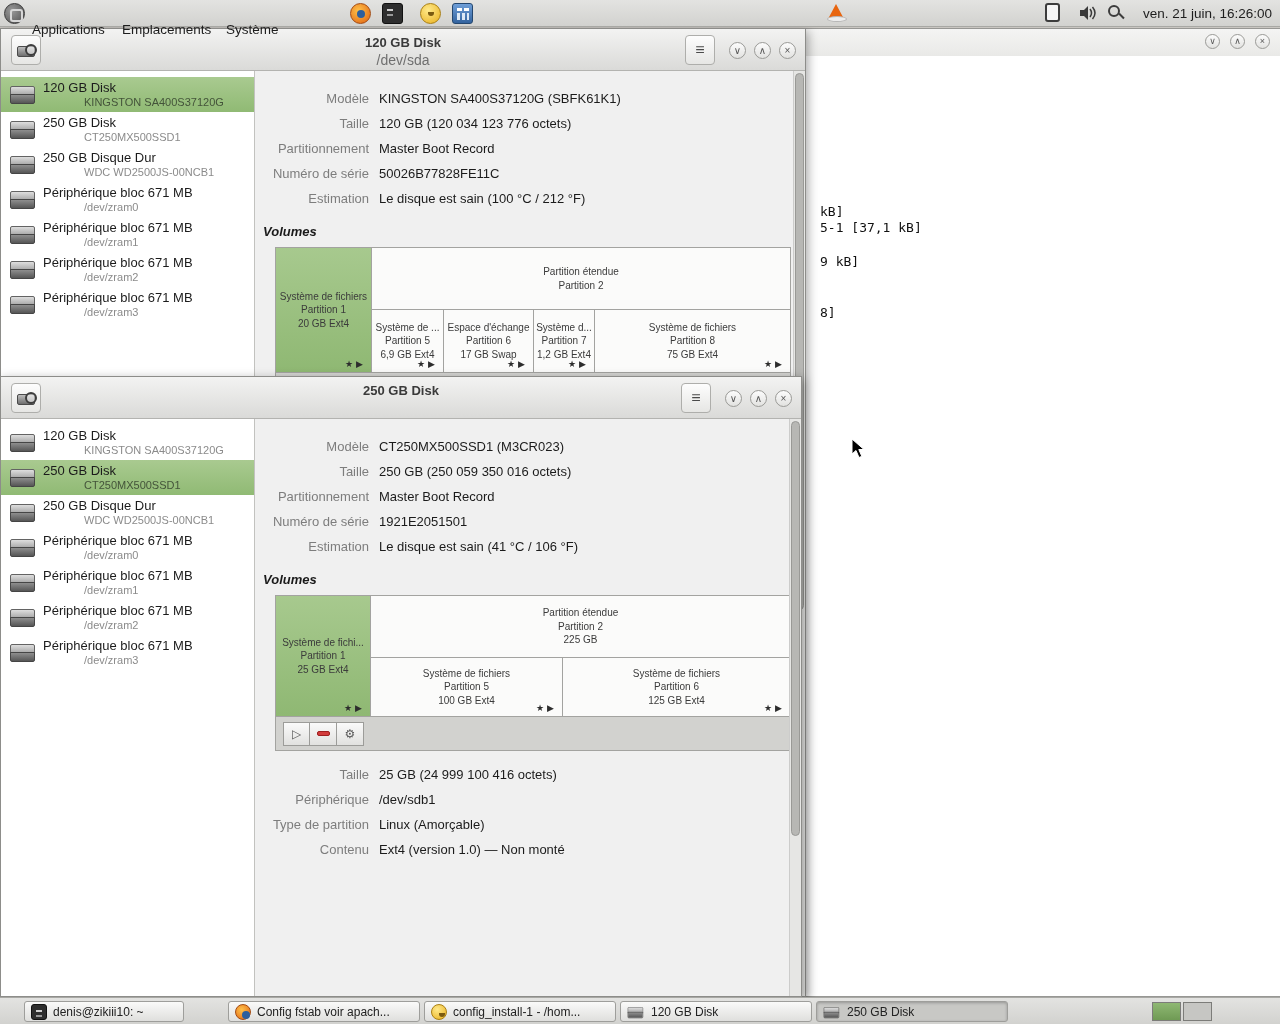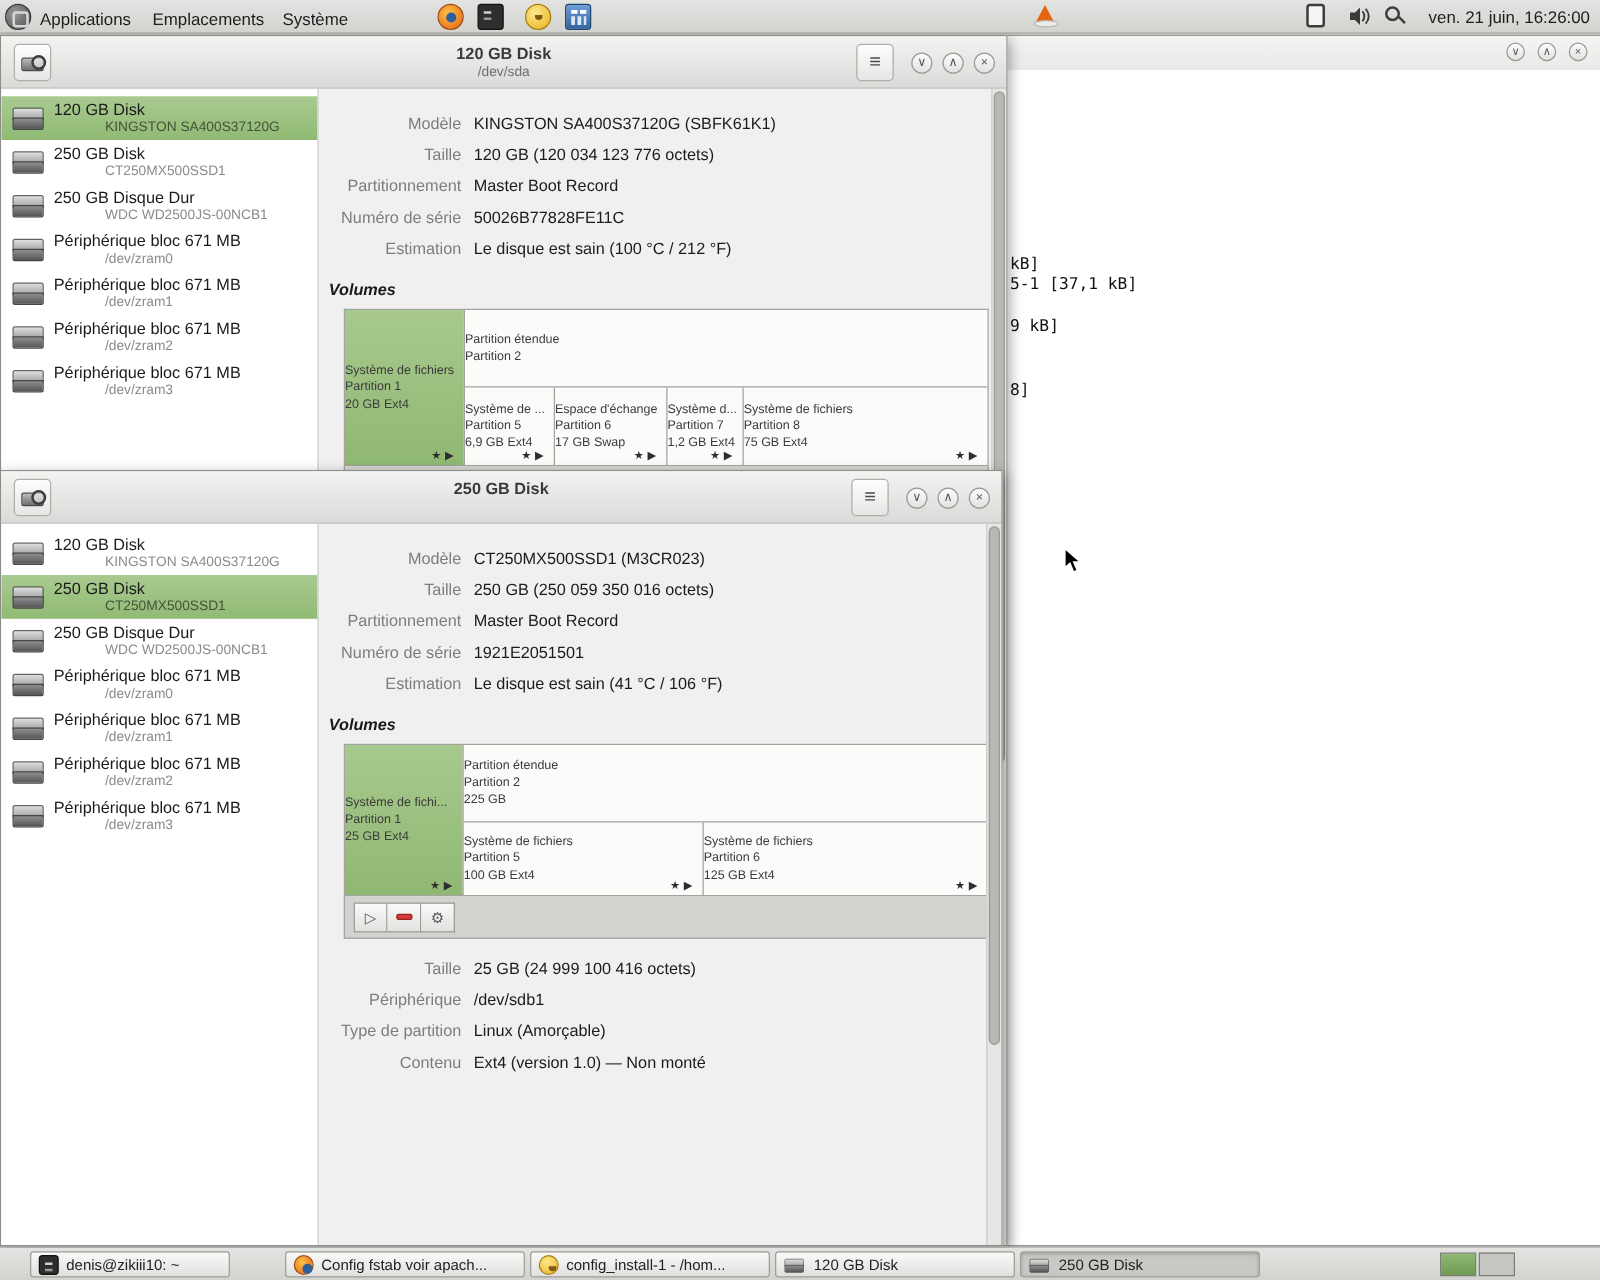--- a/index.html
+++ b/index.html
@@ -11,21 +11,21 @@
   }
   
   .panel {
     position:absolute; left:0; width:1280px; height:27px;
     background:linear-gradient(#e3e3e1,#d2d2cf);
     z-index:50;
   }
   .panel.top { top:0; border-bottom:1px solid #a8a8a4; }
   .panel.bottom { bottom:0; border-top:1px solid #a8a8a4; }
   .menu-item {
-    position:absolute; top:2px; height:21px; line-height:27px;
+    position:absolute; top:16px; height:21px; line-height:27px;
     padding:0 9px; font-size:13.5px; color:#1d1d1d; cursor:default;
   }
   .clock {
     position:absolute; right:8px; top:0; height:16px; line-height:27px;
     font-size:13.5px; color:#1d1d1d;
   }
   
   .pico { position:absolute; top:3px; width:21px; height:21px; }
   .ico-mint { border-radius:50%; background:radial-gradient(circle at 35% 35%, #9a9a9a, #4d4d4d); border:1px solid #3a3a3a; }
   .ico-mint::after { content:""; position:absolute; left:5px; top:5px; width:9px; height:9px; border:2px solid #d7d7d7; border-radius:3px; }
@@ -47,21 +47,21 @@
       border-bottom:15px solid #e8650f; top:4px; }
   .ico-vlc::after { content:""; position:absolute; left:-9px; top:12px; width:18px; height:4px; background:#ececec; border:1px solid #b5b5b5; border-radius:50%; }
   .ico-tablet { width:15px; height:19px; border:2px solid #3c3c3c; border-radius:3px; background:#f5f5f5; }
   .ico-mag { width:12px; height:12px; border:2px solid #3c3c3c; border-radius:50%; top:5px; }
   .ico-mag::after { content:""; position:absolute; left:8px; top:8px; width:7px; height:2px; background:#3c3c3c; transform:rotate(45deg); }
   
   .w { position:absolute; background:#f0f0f0; border:1px solid #8d8d8a; box-shadow:2px 3px 10px rgba(0,0,0,.35); }
   .tb { height:42px; background:linear-gradient(#f3f3f2,#dadad8); border-bottom:1px solid #b3b3b0; position:relative; }
   .tb-title { position:absolute; left:120px; right:120px; top:6px; text-align:center; }
   .t1 { font-size:13px; font-weight:bold; color:#3a3a3a; }
-  .t2 { font-size:11px; color:#6f6f6f; margin-top:2px; }
+  .t2 { font-size:14px; color:#6f6f6f; margin-top:2px; }
   .sq-btn { position:absolute; top:6px; width:30px; height:30px; border:1px solid #aeaeab; border-radius:4px;
       background:linear-gradient(#fdfdfd,#e6e6e4); display:flex; align-items:center; justify-content:center;
       color:#4a4a4a; font-size:16px; }
   .circ { position:absolute; top:13px; width:17px; height:17px; border-radius:50%; border:1px solid #9a9a97;
       background:linear-gradient(#fcfcfc,#e2e2e0); color:#575757; font-size:10px; line-height:15px; text-align:center; }
   .appico { position:relative; width:18px; height:13px; }
   .appico::before { content:""; position:absolute; left:0; top:2px; width:16px; height:9px; background:linear-gradient(#bdbdbd,#6e6e6e); border:1px solid #4a4a4a; border-radius:2px; }
   .appico::after { content:""; position:absolute; left:8px; top:0; width:8px; height:8px; border:2px solid #3d3d3d; border-radius:50%; background:rgba(255,255,255,.55); }
   .wbody { position:absolute; top:42px; left:0; right:0; bottom:0; display:flex; }
   .sidebar { width:254px; background:#ffffff; border-right:1px solid #c2c2bf; padding-top:6px; overflow:hidden; }
@@ -76,41 +76,41 @@
   .drive::after { content:""; position:absolute; left:1px; top:9px; width:23px; height:8px;
       background:linear-gradient(#8e8e8e,#565656); border:1px solid #454545; border-radius:0 0 2px 2px; }
   .main { flex:1; position:relative; background:#f0f0f0; overflow:hidden; padding-top:12px; }
   .vscroll { width:12px; background:#e6e6e4; border-left:1px solid #cccccb; position:relative; }
   .vthumb { position:absolute; left:1px; right:1px; border-radius:5px; background:#b7b7b4; border:1px solid #999996; }
   .irow { display:flex; margin-top:7px; font-size:13px; line-height:18px; }
   .lab { width:114px; text-align:right; color:#7d7d7d; flex:none; }
   .val { margin-left:10px; color:#1b1b1b; white-space:nowrap; }
   .volh { font-weight:bold; font-size:13px; color:#1a1a1a; margin:16px 0 8px 8px;font-style:italic; }
   .volbox { margin-left:20px; width:516px; border:1px solid #a3a3a0; display:flex; background:#fbfbfa; }
-  .vcell { position:relative; font-size:10px; color:#3b3b3b; overflow:hidden; }
+  .vcell { position:relative; text-align:center; font-size:10px; color:#3b3b3b; overflow:hidden; }
   .vcenter { display:flex; flex-direction:column; justify-content:center; }
   .vl { line-height:1.35; white-space:nowrap; }
   .green { background:linear-gradient(#a7c98e,#8fb873); }
   .vicons { position:absolute; bottom:3px; right:5px; font-size:9px; color:#2d2d2d; letter-spacing:3px; }
   .extcol { flex:1; display:flex; flex-direction:column; }
   .exttop { border-bottom:1px solid #a3a3a0; }
   .extrow { display:flex; flex:1; }
   .bR { border-right:1px solid #a3a3a0; }
   .volstrip { margin-left:20px; width:516px; height:6px; background:#d5d5d2; border:1px solid #a3a3a0; border-top:none; }
   .voltb { margin-left:20px; width:516px; height:34px; background:#d2d2cf; border:1px solid #a3a3a0; border-top:none;
       display:flex; align-items:center; padding-left:7px; }
   .vtb-btn { width:27px; height:24px; border:1px solid #9c9c99; background:linear-gradient(#fafafa,#e1e1df);
       display:flex; align-items:center; justify-content:center; font-size:12px; color:#5a5a5a; }
   .vtb-btn + .vtb-btn { border-left:none; }
   .minus-bar { width:13px; height:5px; background:#d23b3b; border:1px solid #9e1f1f; border-radius:2px; }
   
   .bgwin { left:804px; top:28px; width:477px; height:969px; background:#ffffff; border:1px solid #979794; box-shadow:none; }
   .bgtb { height:27px; background:linear-gradient(#f4f4f3,#e9e9e7); position:relative; }
   .bgtb .circ { top:5px; width:15px; height:15px; line-height:13px; font-size:9px; }
-  .bg-line { position:absolute; left:3px; font-family:"DejaVu Sans Mono", monospace; font-size:13px; color:#111; white-space:pre; }
+  .bg-line { position:absolute; left:15px; font-family:"DejaVu Sans Mono", monospace; font-size:13px; color:#111; white-space:pre; }
   
   .task-btn { position:absolute; top:3px; height:21px; border:1px solid #9e9e9b; border-radius:3px;
       background:linear-gradient(#fafaf9,#dfdfdd); display:flex; align-items:center; padding:0 6px;
       font-size:12px; color:#222; overflow:hidden; white-space:nowrap; }
   .task-btn.pressed { background:#c8c8c5; box-shadow:inset 0 1px 3px rgba(0,0,0,.25); }
   .tico { flex:none; width:16px; height:16px; position:relative; margin-right:6px; }
   .tico.d { transform:scale(.62); transform-origin:left center; width:26px; height:18px; margin-right:-2px; }
   .ws-box { position:absolute; top:4px; width:29px; height:19px; border:1px solid #7c7c79; }
   .ws-box.active { background:linear-gradient(#8fb873,#6f9a54); }
   .ws-box.idle { background:#c6c6c3; }

